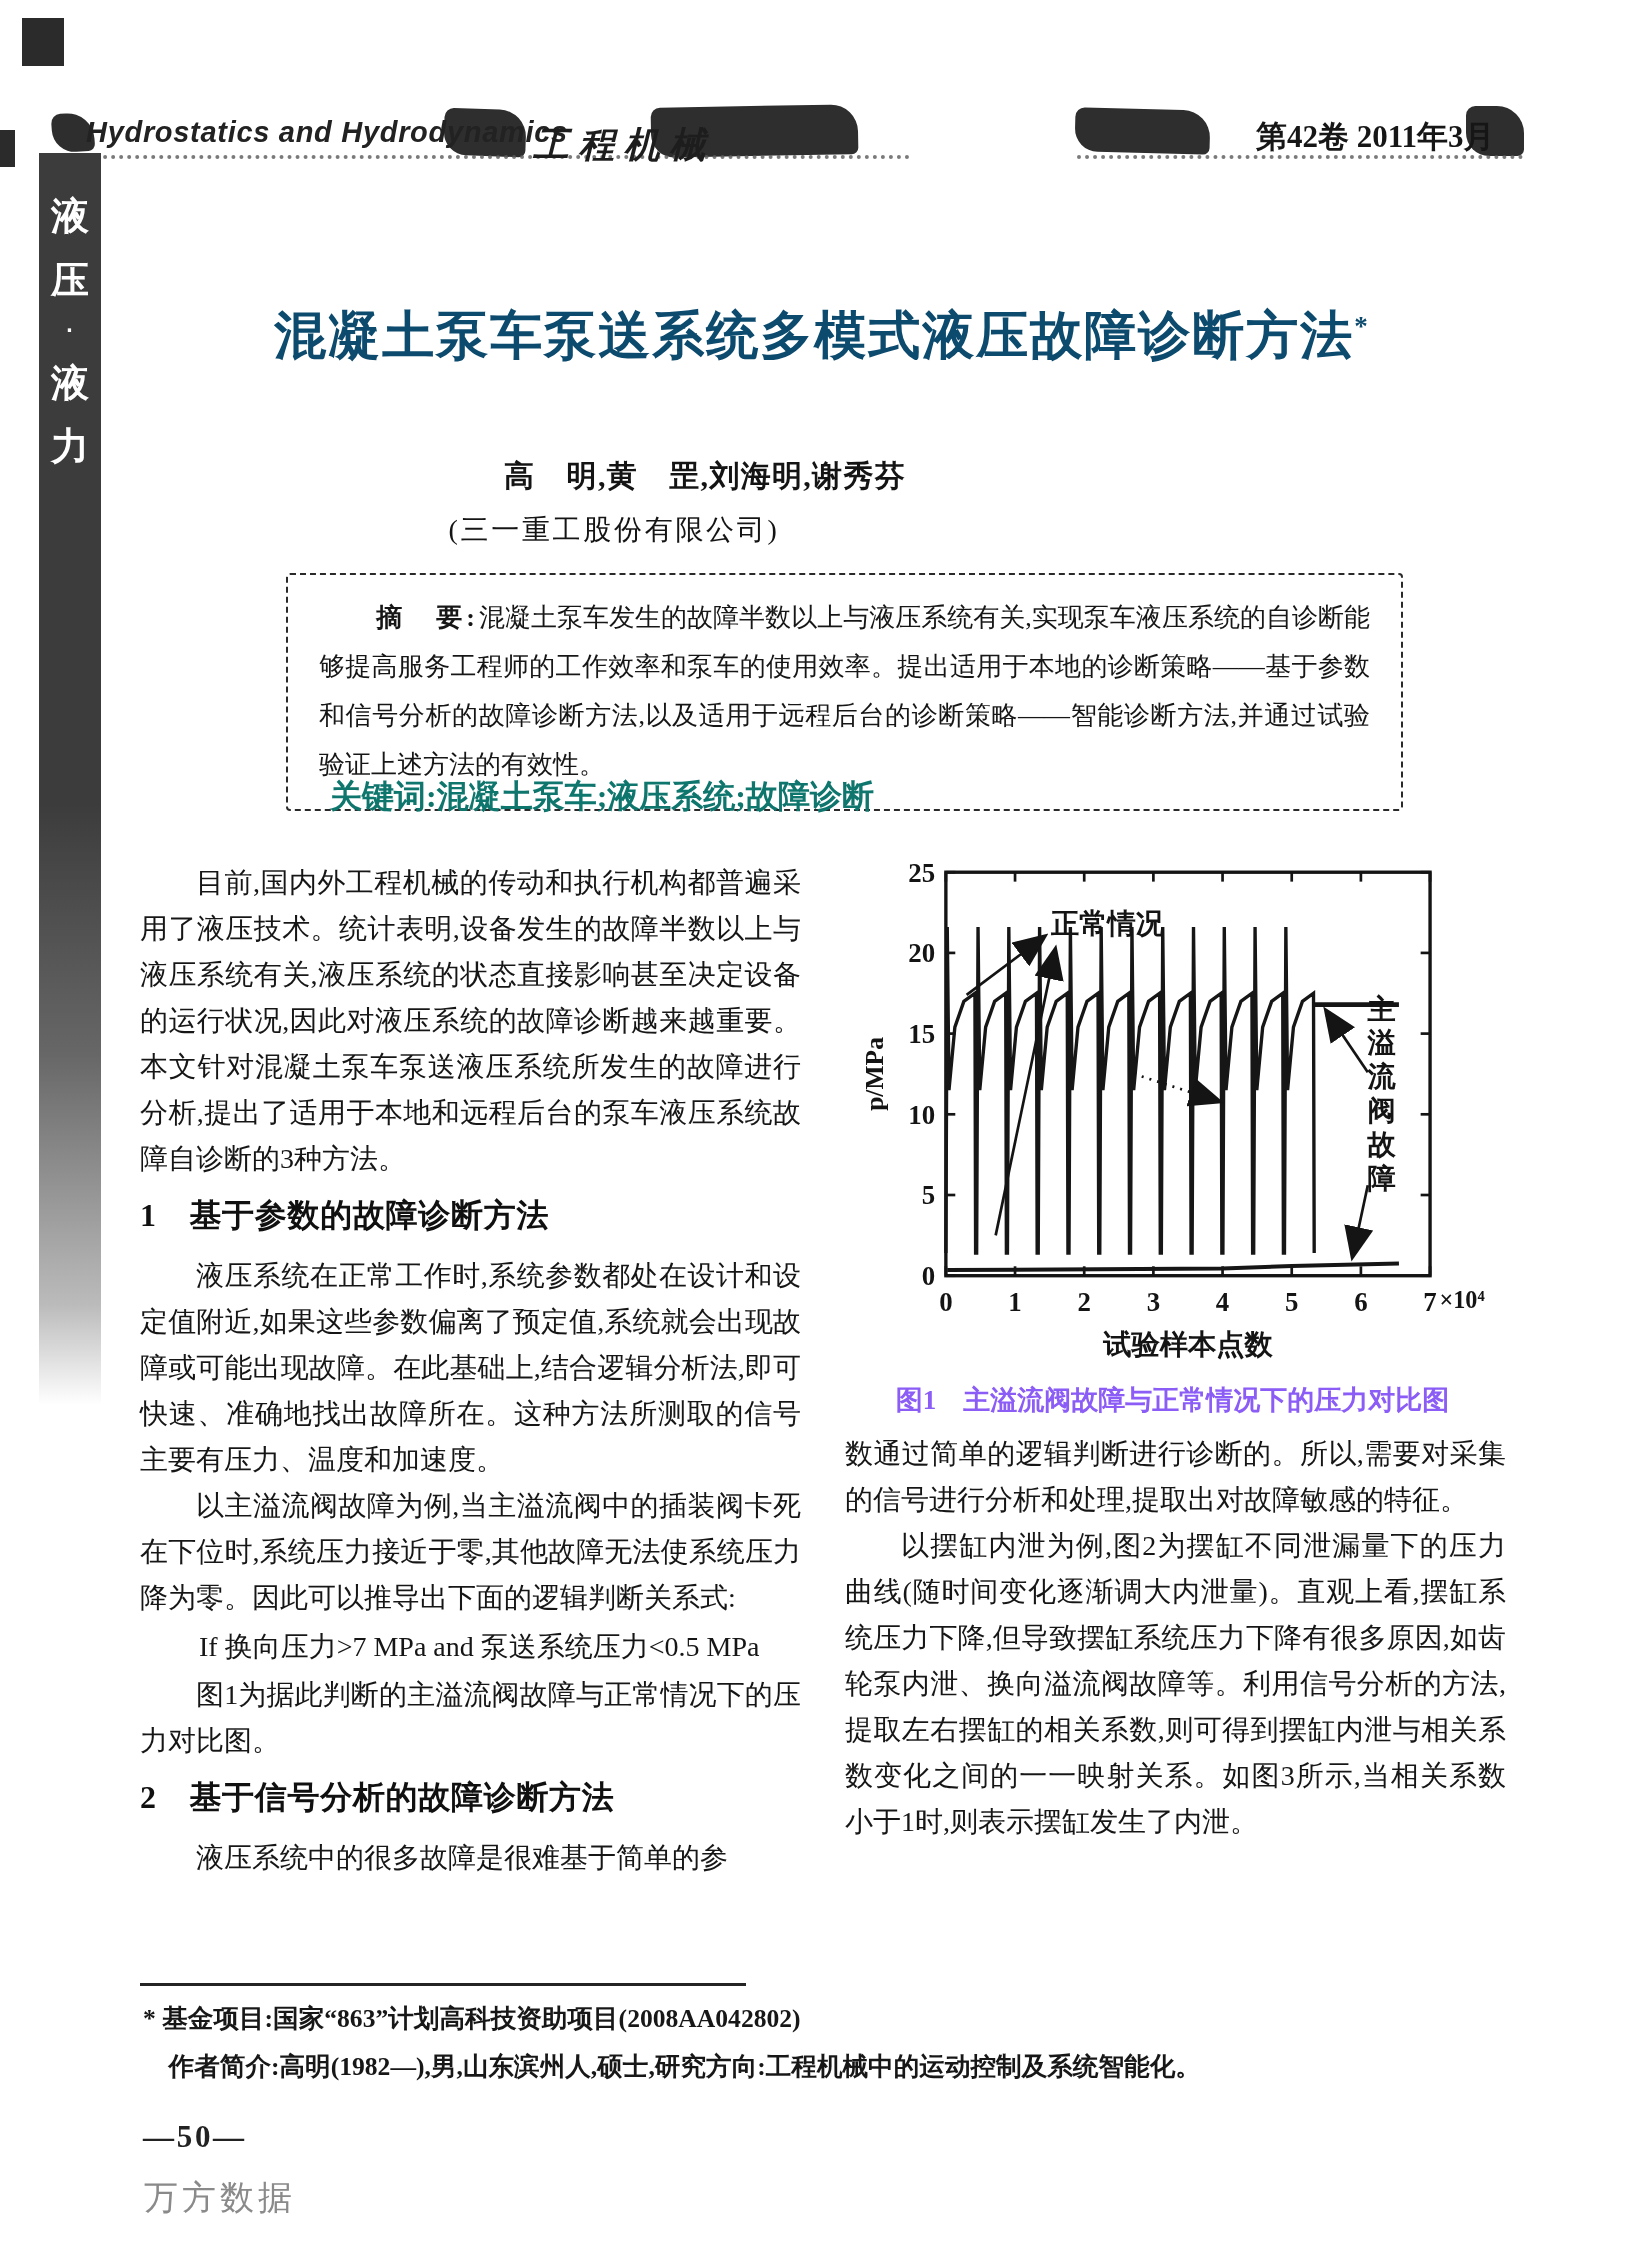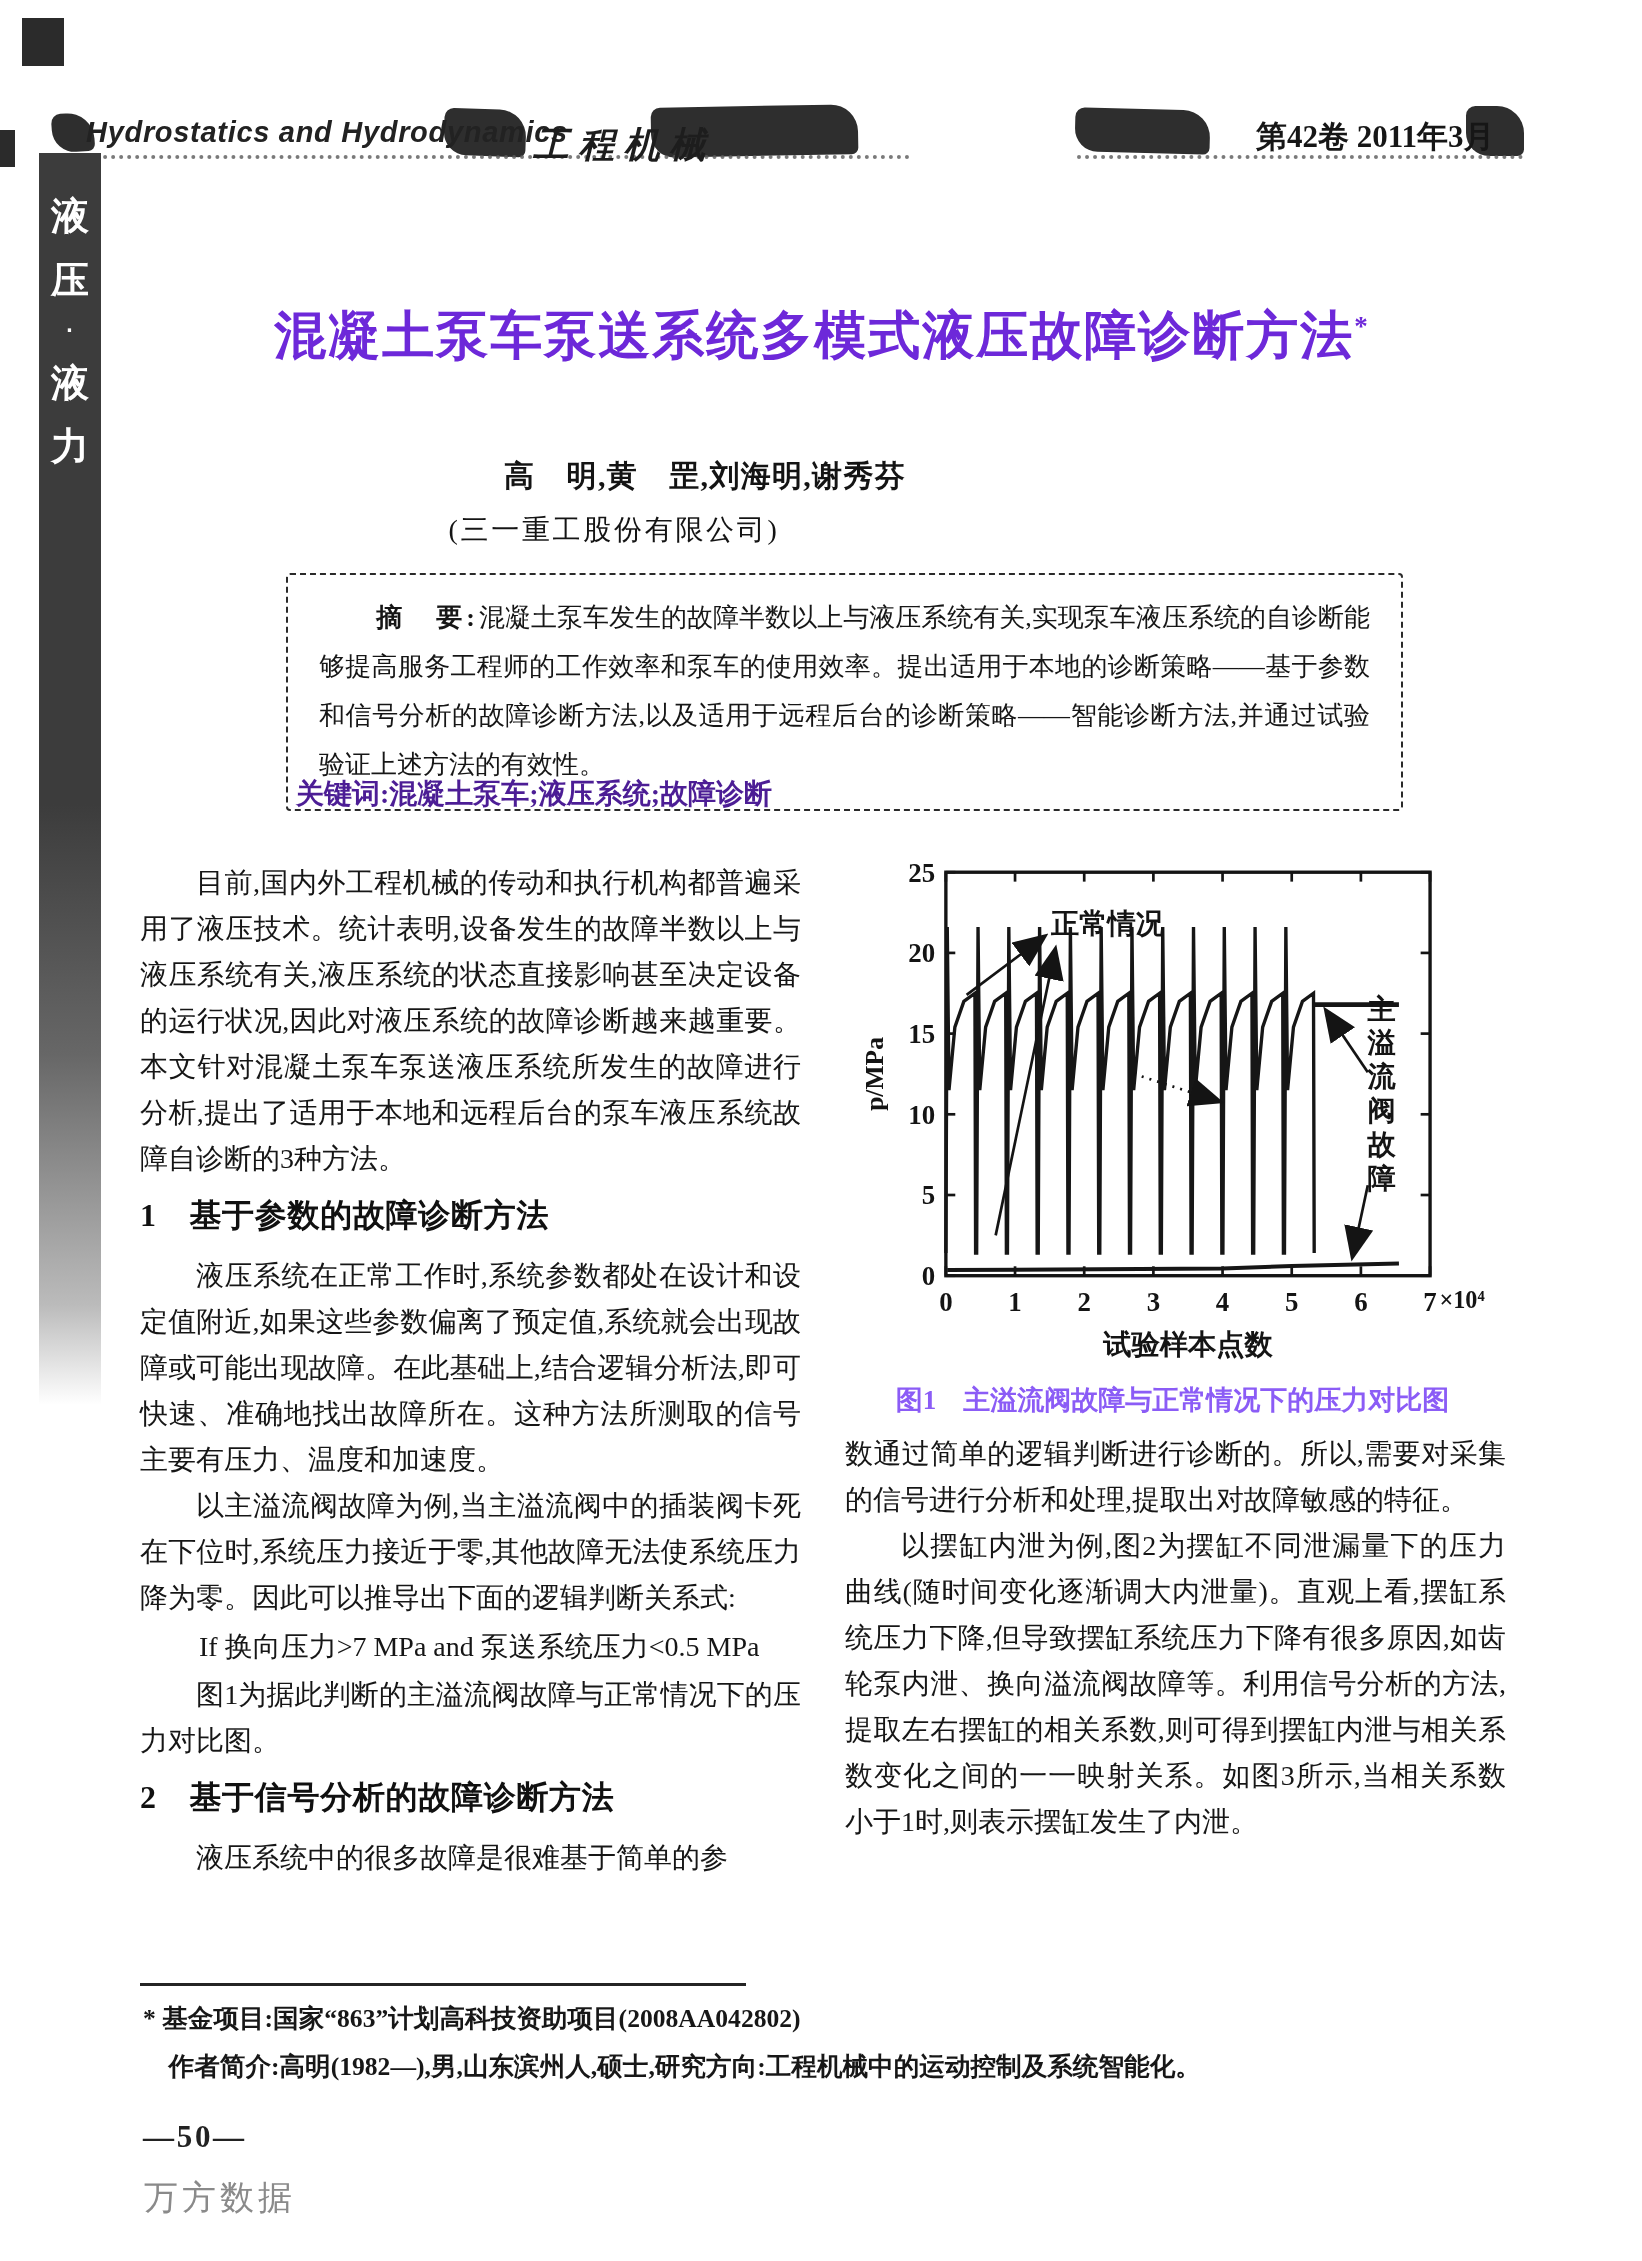--- a/index.html
+++ b/index.html
@@ -52,21 +52,21 @@
     color:#ffffff;font-weight:bold;font-size:38px;
     font-family:"Liberation Sans", sans-serif;
     writing-mode:horizontal-tb;
   }
   .sidebar-label span{display:block;line-height:1;}
   .sidebar-label .dot{font-size:23px;line-height:.6;}
 
   
   .article-title{
     position:absolute;left:822px;top:301px;transform:translateX(-50%);
-    font-size:52px;font-weight:bold;letter-spacing:2px;white-space:nowrap;color:#6d28d9;
+    font-size:52px;font-weight:bold;letter-spacing:2px;white-space:nowrap;color:#0c4a6e;
   }
   .article-title sup{font-size:27px;vertical-align:super;}
   .authors-line{
     position:absolute;left:685px;top:456px;transform:translateX(-50%);
     font-size:30px;font-weight:bold;letter-spacing:1.3px;white-space:nowrap;color:#141414;margin-left:20px;
   }
   .affiliation-line{
     position:absolute;left:614px;top:511px;transform:translateX(-50%);
     font-size:28px;white-space:nowrap;color:#141414;letter-spacing:2.7px;
   }
@@ -76,22 +76,22 @@
     position:absolute;left:286px;top:573px;width:1117px;box-sizing:border-box;
     border:2.7px dashed #2a2a2a;border-radius:4px;
     padding:17.5px 31px 20px 31px;
   }
   .abstract-box p{
     margin:0;font-size:26px;line-height:49px;text-align:justify;
     text-indent:2.2em;color:#161616;
   }
   .abstract-label{font-weight:bold;letter-spacing:4px;margin-top:8px;}
   .keywords-line{
-    position:absolute;left:296px;top:775px;
-    font-size:28px;font-weight:bold;color:#4c1d95;white-space:nowrap;
+    position:absolute;left:330px;top:775px;
+    font-size:32px;font-weight:bold;color:#0f766e;white-space:nowrap;
   }
 
   
   .col{position:absolute;width:661px;}
   .left-col{left:140px;top:860px;}
   .right-col-text{left:845px;top:1431px;}
   .col p{
     margin:0;font-size:28px;line-height:46px;text-align:justify;
     text-indent:2em;color:#161616;
   }

